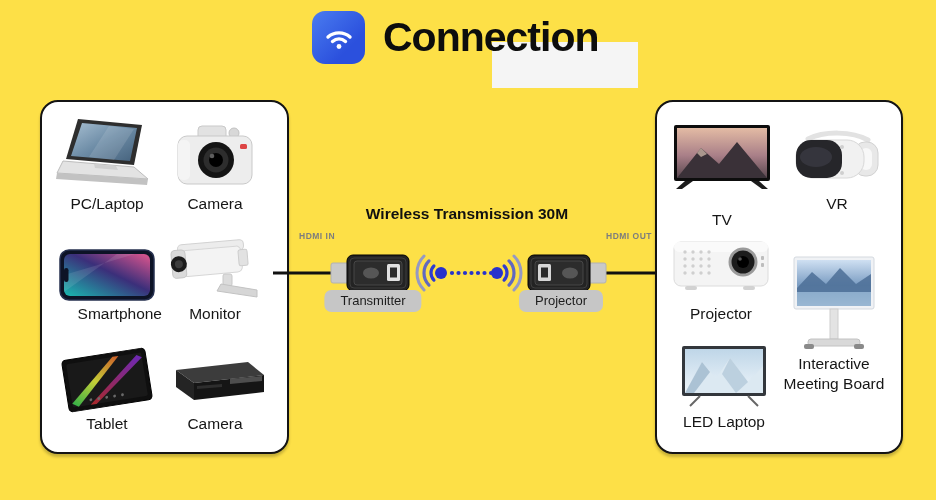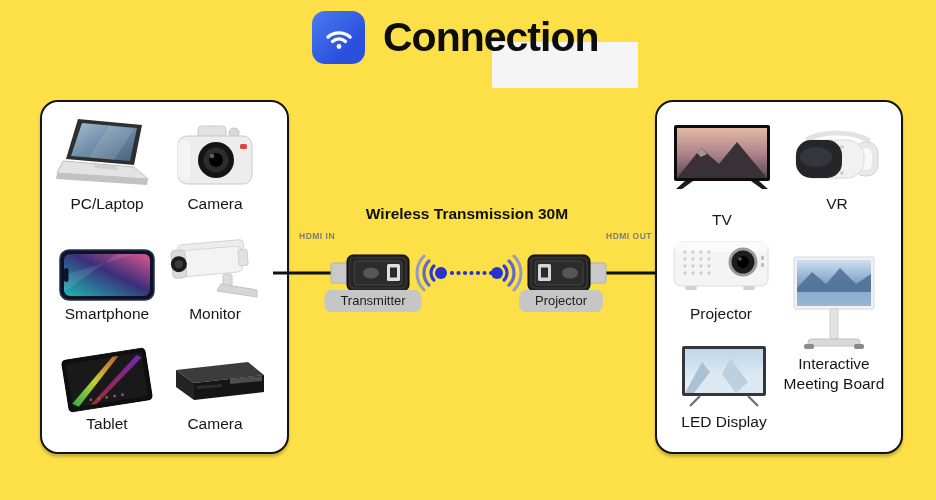--- a/index.html
+++ b/index.html
@@ -101,21 +101,21 @@
         <rect x="15" y="14" width="60" height="26" rx="5" fill="#f3f3f3" stroke="#d6d6d6"></rect>
         <rect x="5" y="13" width="14" height="28" rx="4" fill="#dadada" stroke="#c6c6c6"></rect>
         <circle cx="12" cy="27" r="8" fill="#1c1c1c"></circle>
         <circle cx="12" cy="27" r="4" fill="#3d3d3d"></circle>
         <rect x="72" y="18" width="9" height="16" rx="2" fill="#e2e2e2" stroke="#cdcdcd"></rect>
       </g>
       <rect x="56" y="40" width="9" height="12" rx="2" fill="#dcdcdc" stroke="#c8c8c8"></rect>
       <polygon points="54,50 90,56 90,63 50,57" fill="#d6d6d6" stroke="#c2c2c2"></polygon>
     </svg>
 
-    <div class="dev-label" style="left:10px;top:202px;width:110px;">Smartphone</div>
+    <div class="dev-label" style="left:10px;top:202px;width:110px;text-align:right;">Smartphone</div>
     <div class="dev-label" style="left:118px;top:202px;width:110px;">Monitor</div>
 
     <svg class="dev-icon" style="left:12px;top:243px;" width="106" height="70" viewBox="0 0 106 70">
       <defs>
         <linearGradient id="tbg1" x1="0" y1="1" x2="1" y2="0">
           <stop offset="0" stop-color="#2bbf4e"></stop>
             <stop offset="0.5" stop-color="#d8e23a"></stop>
             <stop offset="1" stop-color="#e0632a"></stop>
         </linearGradient>
         <linearGradient id="tbg2" x1="0" y1="1" x2="1" y2="0">
@@ -295,16 +295,16 @@
       </defs>
       <rect x="4" y="2" width="84" height="50" rx="2" fill="#33373c"></rect>
       <rect x="7" y="5" width="78" height="44" fill="url(#ledg)"></rect>
       <polygon points="7,49 24,18 38,34 52,14 70,38 85,22 85,49" fill="#dce9f2"></polygon>
       <polygon points="7,49 24,18 32,28 16,49" fill="#9fb8cc" opacity="0.8"></polygon>
       <polygon points="52,14 70,38 58,49 44,30" fill="#b4c9da" opacity="0.8"></polygon>
       <line x1="22" y1="52" x2="12" y2="62" stroke="#666" stroke-width="2"></line>
       <line x1="70" y1="52" x2="80" y2="62" stroke="#666" stroke-width="2"></line>
     </svg>
 
-    <div class="dev-label" style="left:12px;top:310px;width:110px;">LED Display</div>
+    <div class="dev-label" style="left:12px;top:310px;width:110px;">LED Laptop</div>
   </div>
 
 </div>
 
 </body></html>

